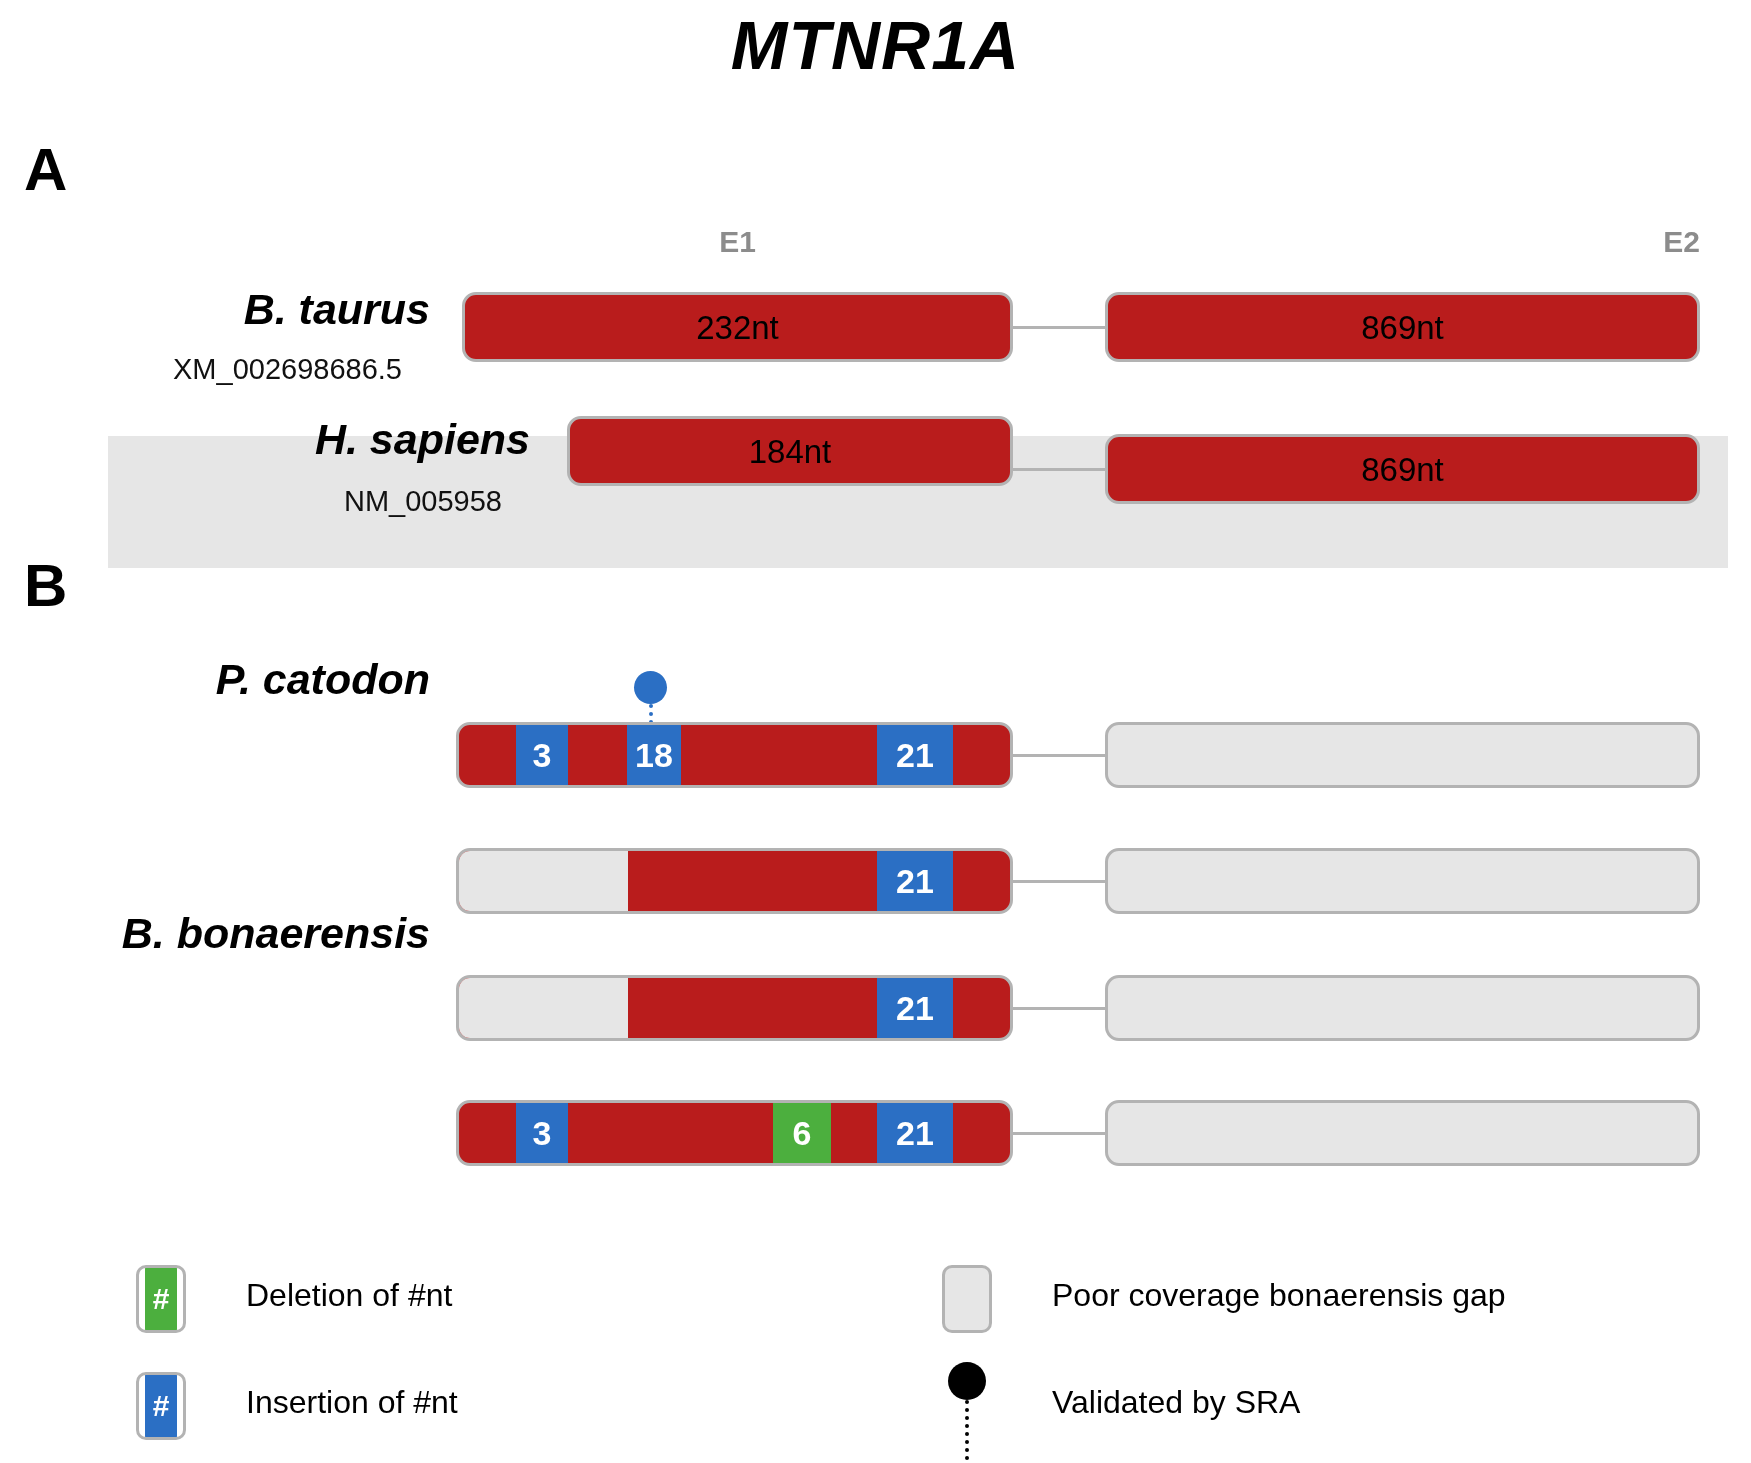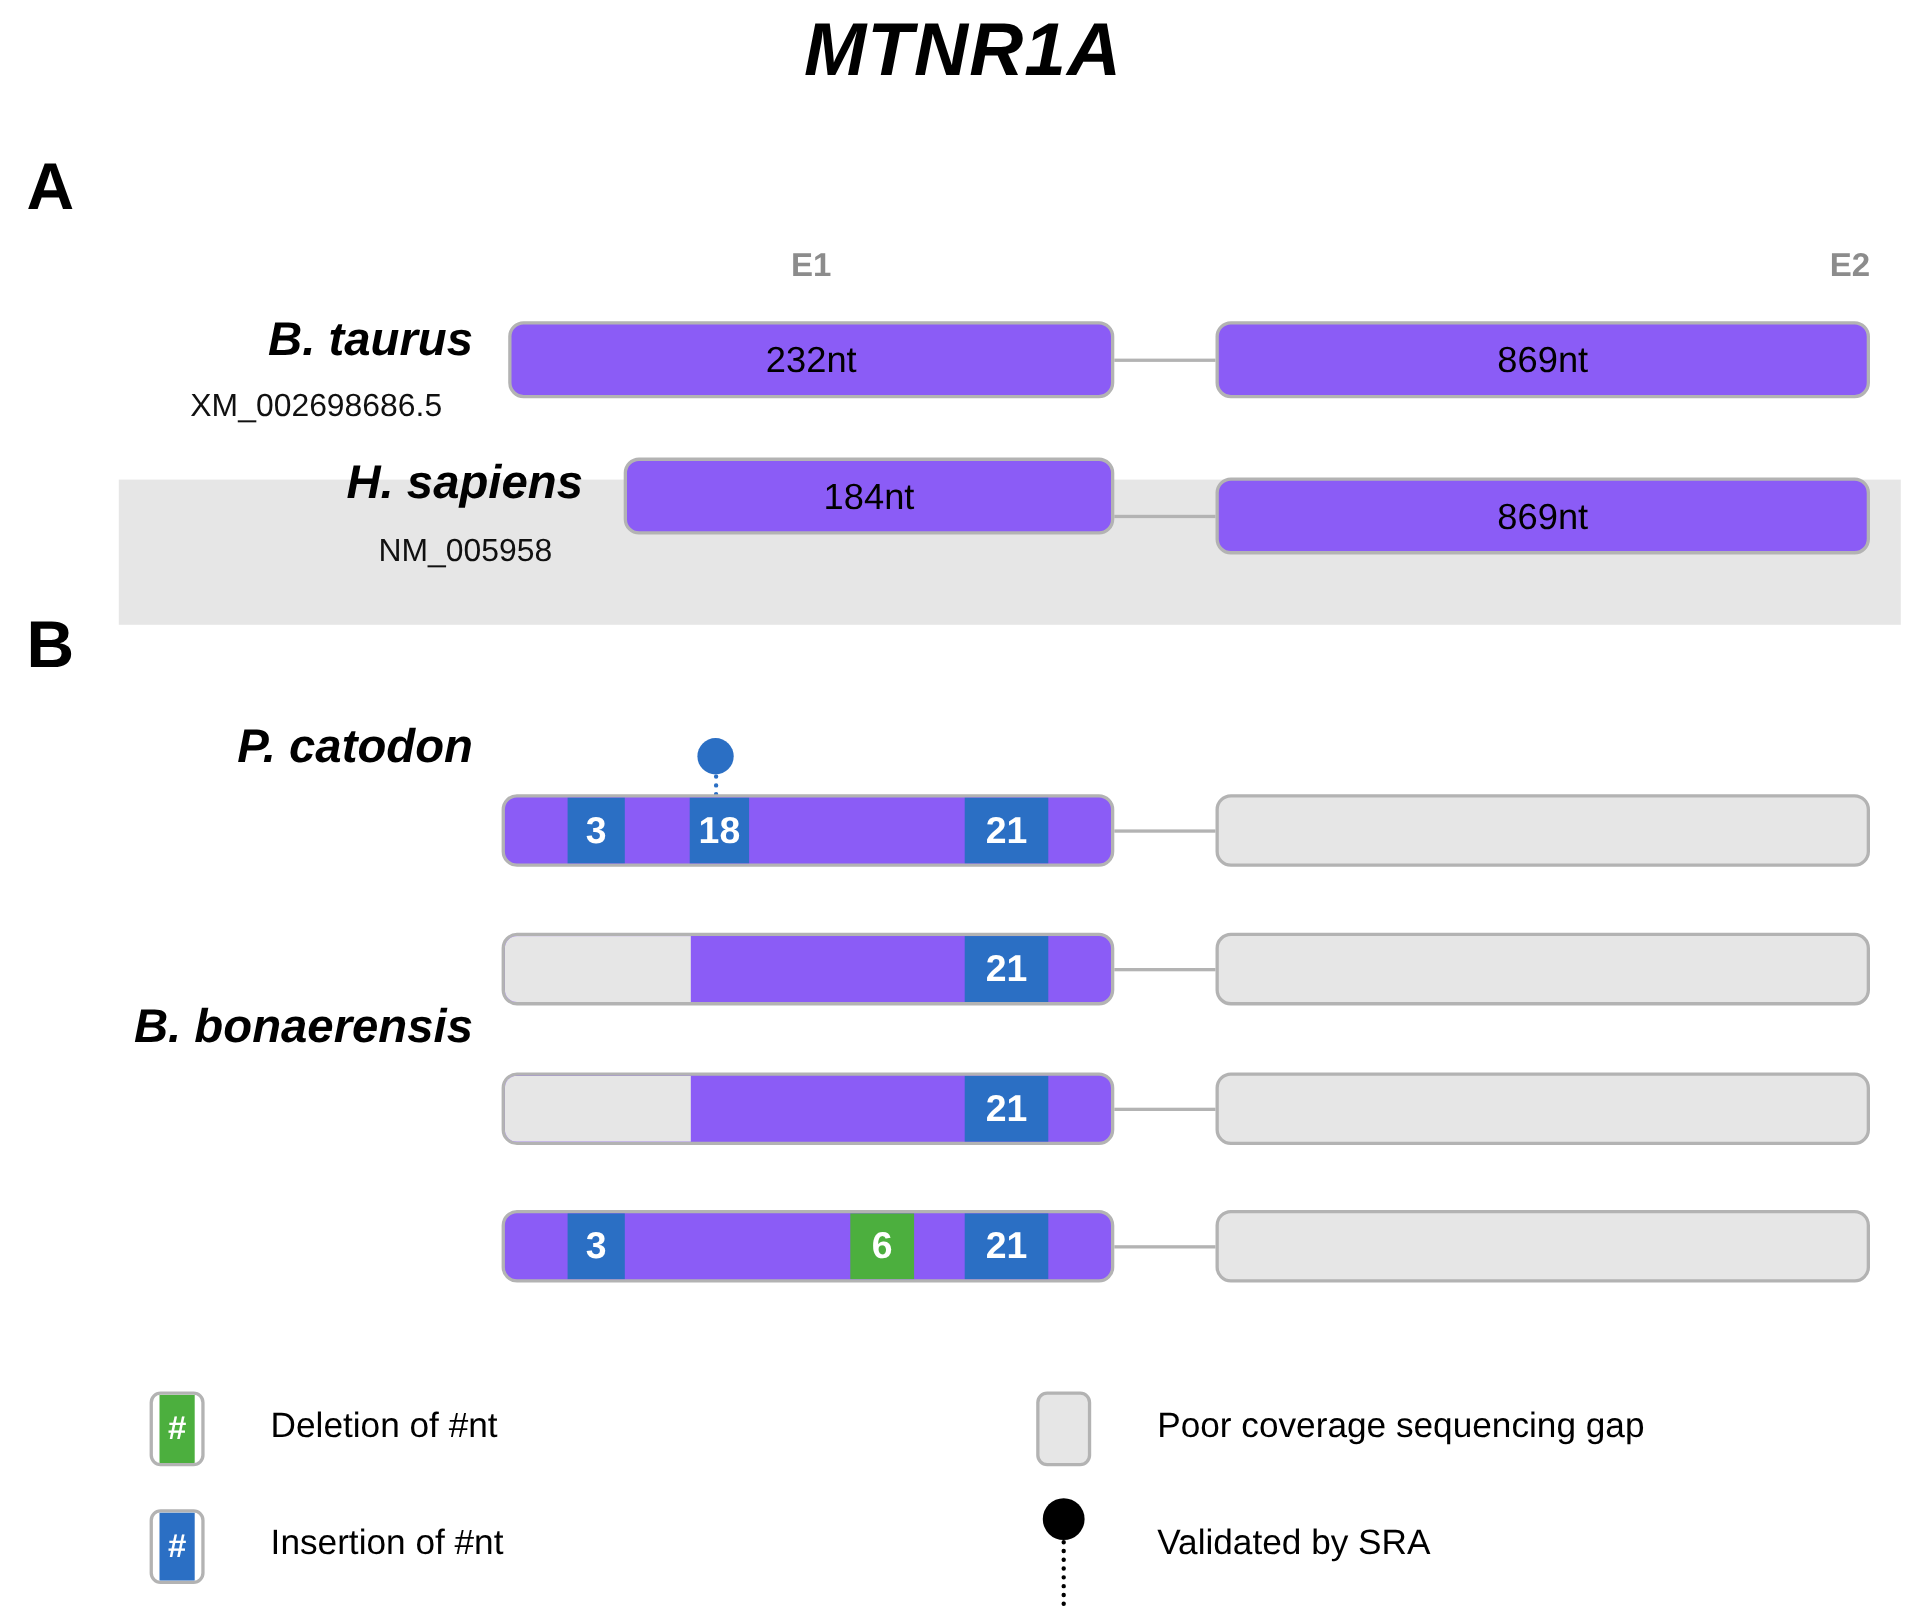--- a/index.html
+++ b/index.html
@@ -75,21 +75,21 @@
     text-align: right;
     line-height: 1;
     white-space: nowrap;
     color: #111111;
   }
 
   
   .exon-box {
     position: absolute;
     box-sizing: border-box;
-    background: #8b5cf6;
+    background: #b91c1c;
     border: 3px solid #b3b3b3;
     border-radius: 14px;
     overflow: hidden;
   }
   .exon-box.gap-fill {
     background: #e6e6e6;
   }
   .exon-label {
     position: absolute;
     left: 0;
@@ -268,21 +268,21 @@
 
   <div class="legend-item">
     <div class="legend-swatch-outer" style="left:136px; top:1265px; width:50px; height:68px;">
       <div class="legend-swatch-inner deletion">#</div>
     </div>
     <div class="legend-text" style="left:246px; top:1279px;">Deletion of #nt</div>
   </div>
 
   <div class="legend-item">
     <div class="legend-swatch-gap" style="left:942px; top:1265px; width:50px; height:68px;"></div>
-    <div class="legend-text" style="left:1052px; top:1279px;">Poor coverage sequencing gap</div>
+    <div class="legend-text" style="left:1052px; top:1279px;">Poor coverage bonaerensis gap</div>
   </div>
 
   <div class="legend-item">
     <div class="legend-swatch-outer" style="left:136px; top:1372px; width:50px; height:68px;">
       <div class="legend-swatch-inner insertion">#</div>
     </div>
     <div class="legend-text" style="left:246px; top:1386px;">Insertion of #nt</div>
   </div>
 
   <div class="legend-item">

